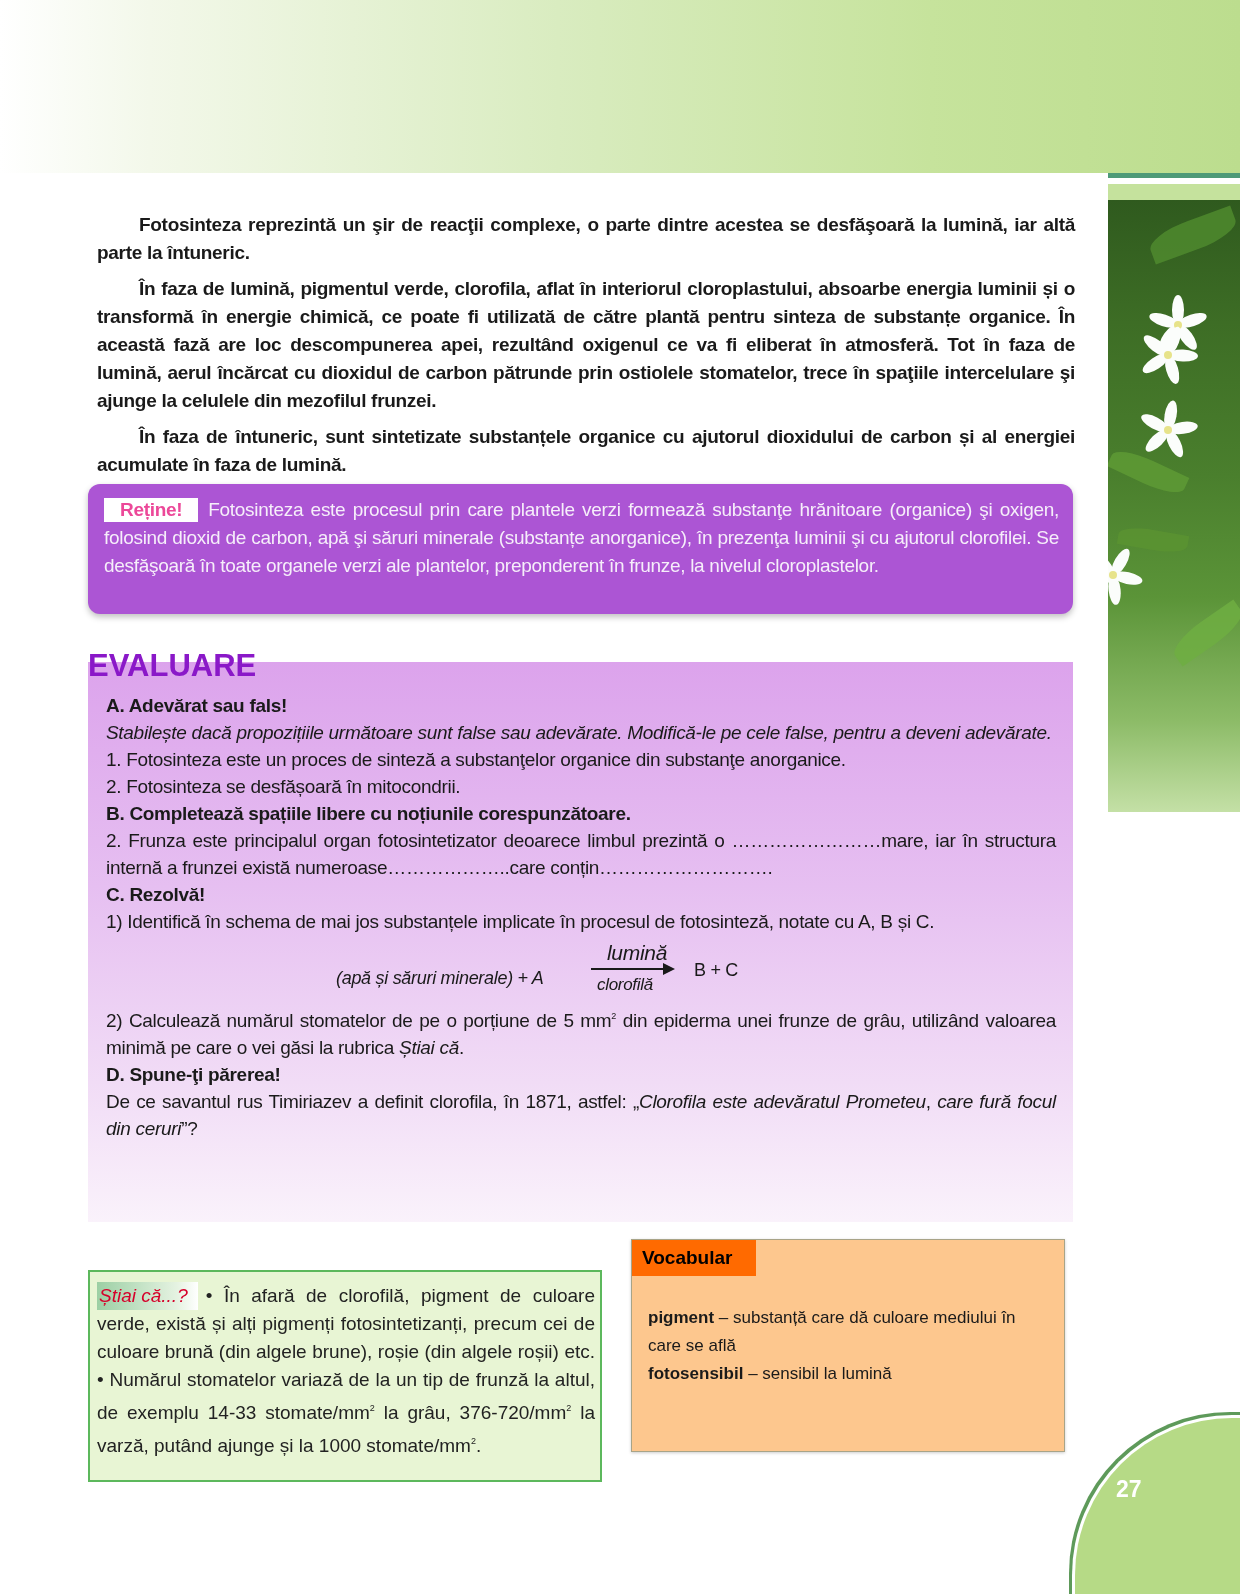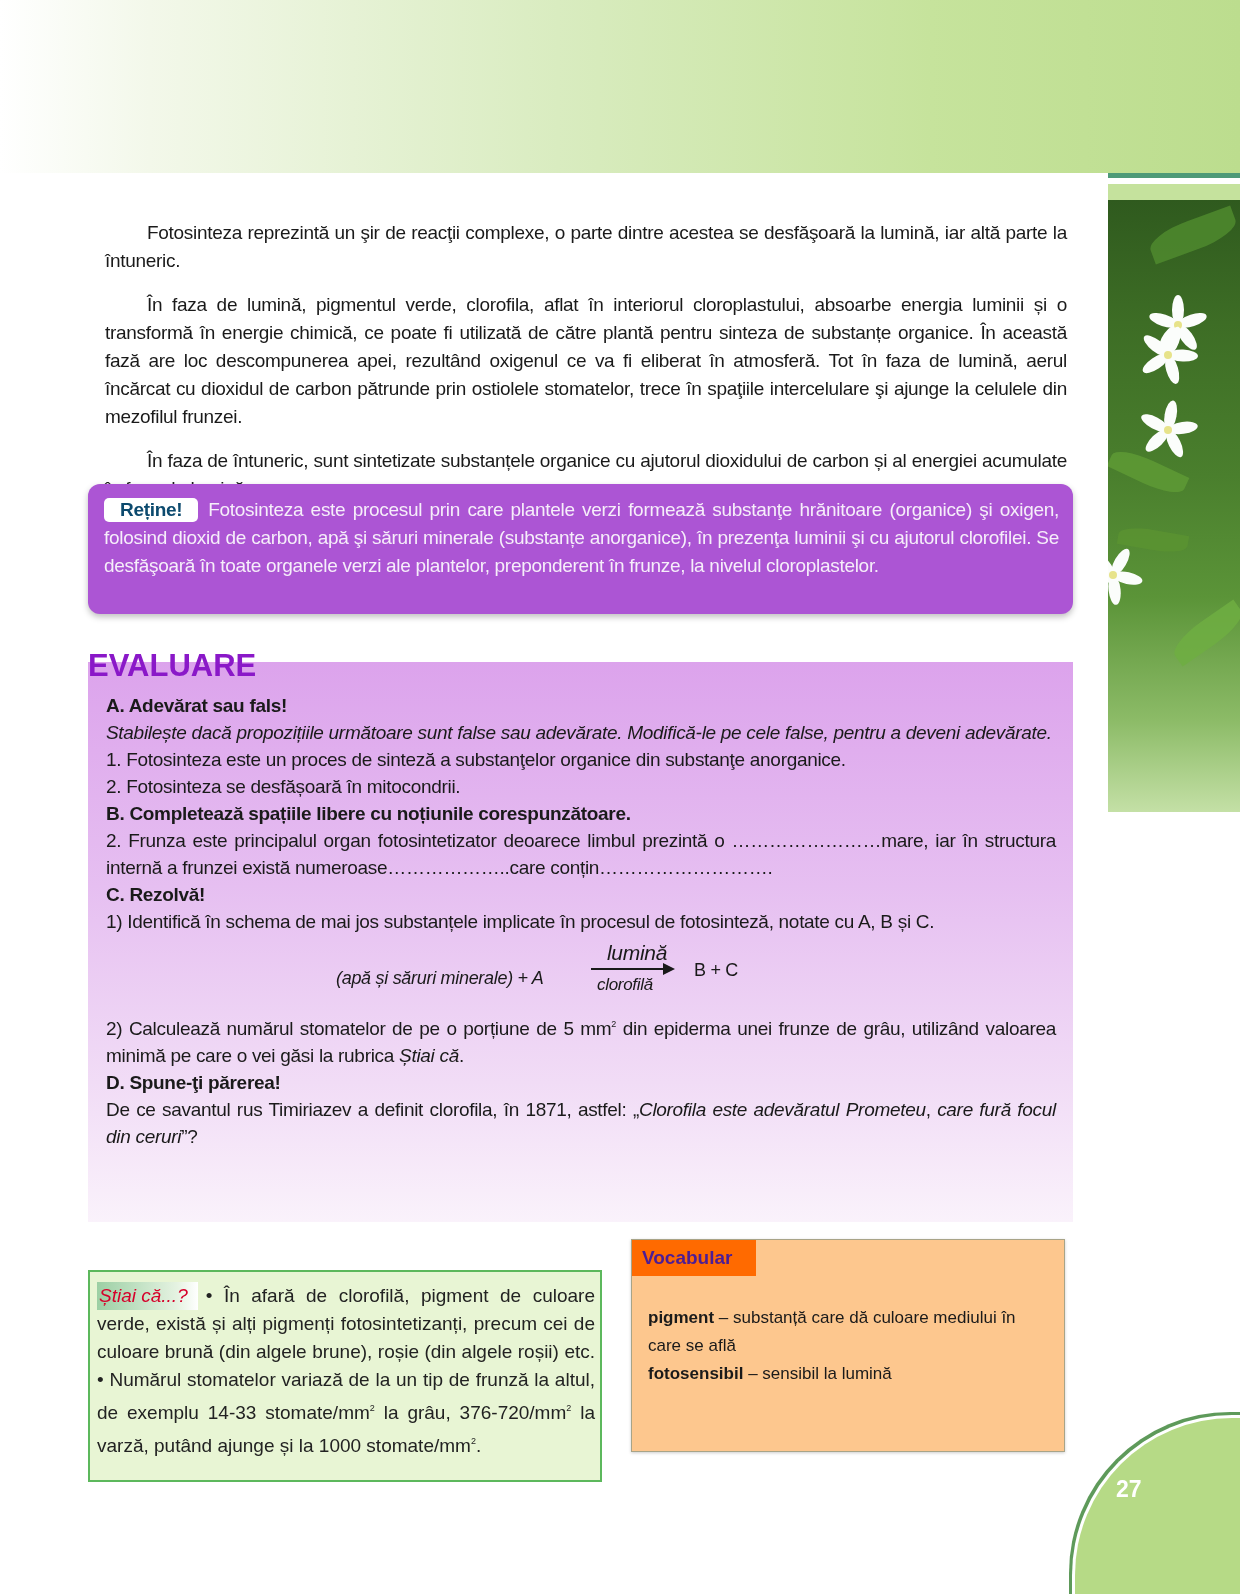--- a/index.html
+++ b/index.html
@@ -26,35 +26,35 @@
   .leaf { position: absolute; background: #6aa43e; border-radius: 50% 0; opacity: .85; }
   .flower { position: absolute; width: 60px; height: 60px; }
   .petal { position: absolute; left: 24px; top: 0; width: 12px; height: 30px; background: #fbfdfb; border-radius: 50%; transform-origin: 6px 30px; }
   .flower-center { position: absolute; left: 26px; top: 26px; width: 8px; height: 8px; background: #e7e38a; border-radius: 50%; }
 
   .body-text {
     position: absolute; left: 89px; top: 203px; width: 994px;
     font-family: "Liberation Sans Narrow", "Liberation Sans", sans-serif;
     font-size: 19px; line-height: 28px; text-align: justify; letter-spacing: -0.3px;
   }
-  .body-text p { margin: 16px; text-indent: 42px; }
+  .body-text p { margin: 8px; text-indent: 42px; font-weight: bold; }
 
   .retine-box {
     position: absolute; left: 88px; top: 484px; width: 985px; height: 130px;
     background: #ac55d4; border-radius: 12px;
     box-shadow: 0 3px 6px rgba(0,0,0,.25);
   }
   .retine-text {
     position: absolute; left: 16px; top: 12px; width: 955px;
     color: #f6eefa; font-size: 19px; line-height: 28px; letter-spacing: -0.3px;
     text-align: justify;
   }
   .retine-badge {
-    display: inline-block; background: #ffffff; color: #0c4a6e; font-weight: bold;
-    font-size: 19px; line-height: 24px; padding: 0 16px; border-radius: 5px; margin-right: 10px;
+    display: inline-block; background: #ffffff; color: #ec4899; font-weight: bold;
+    font-size: 19px; line-height: 24px; padding: 0 16px; border-radius: 0; margin-right: 10px;
   }
 
   .eval-box {
     position: absolute; left: 88px; top: 662px; width: 985px; height: 560px;
     background: linear-gradient(180deg, #dca3ec 0%, #e6bff1 40%, #f1dcf6 75%, #faf2fb 100%);
   }
   .eval-title {
     position: absolute; left: 0; top: -14px; width: 985px; text-align: left;
     font-size: 31px; font-weight: bold; color: #8a18c8; letter-spacing: 0;
   }
@@ -90,21 +90,21 @@
     color: #d6002a; font-style: italic; padding: 0 10px 0 2px; margin-right: 8px;
   }
 
   .vocab-box {
     position: absolute; left: 631px; top: 1239px; width: 434px; height: 213px;
     background: #fdc78e; border: 1px solid #a8a488; box-sizing: border-box;
     box-shadow: 0 1px 3px rgba(0,0,0,.2);
   }
   .vocab-header {
     position: absolute; left: 0; top: 0; width: 124px; height: 36px;
-    background: #ff6a00; color: #4c1d95; font-weight: bold; font-size: 19px; line-height: 36px;
+    background: #ff6a00; color: #000000; font-weight: bold; font-size: 19px; line-height: 36px;
     padding-left: 10px; box-sizing: border-box;
   }
   .vocab-body {
     position: absolute; left: 16px; top: 64px; width: 400px;
     font-size: 17px; line-height: 28px; color: #1a1a1a;
   }
   .vocab-body p { margin: 0; }
 
   .page-corner {
     position: absolute; left: 1072px; top: 1415px; width: 240px; height: 240px;
@@ -188,21 +188,21 @@
     <div class="equation">
       <span class="eq-left i">(apă și săruri minerale) + A</span>
       <div class="eq-arrow">
         <span class="eq-top">lumină</span>
         <div class="eq-line"></div>
         <div class="eq-head"></div>
         <span class="eq-bottom">clorofilă</span>
       </div>
       <span class="eq-right">B + C</span>
     </div>
-    <p style="margin-top:8px;"><span>2) Calculează numărul stomatelor de pe o porțiune de 5 mm</span><sup>2</sup><span> din epiderma unei frunze de grâu, utilizând valoarea minimă pe care o vei găsi la rubrica </span><span class="i">Știai că</span><span>.</span></p>
+    <p style=""><span>2) Calculează numărul stomatelor de pe o porțiune de 5 mm</span><sup>2</sup><span> din epiderma unei frunze de grâu, utilizând valoarea minimă pe care o vei găsi la rubrica </span><span class="i">Știai că</span><span>.</span></p>
     <p class="b">D. Spune-ţi părerea!</p>
     <p><span>De ce savantul rus Timiriazev a definit clorofila, în 1871, astfel: „</span><span class="i">Clorofila este adevăratul Prometeu</span><span>, </span><span class="i">care fură focul din ceruri</span><span>”?</span></p>
   </div>
 </div>
 
 <div class="stiai-box">
   <div class="stiai-text">
     <span class="stiai-badge">Știai că...?</span><span>• În afară de clorofilă, pigment de culoare verde, există și alți pigmenți fotosintetizanți, precum cei de culoare brună (din algele brune), roșie (din algele roșii) etc. • Numărul stomatelor variază de la un tip de frunză la altul, de exemplu 14-33 stomate/mm</span><sup>2</sup><span> la grâu, 376-720/mm</span><sup>2</sup><span> la varză, putând ajunge și la 1000 stomate/mm</span><sup>2</sup><span>.</span>
   </div>
 </div>

